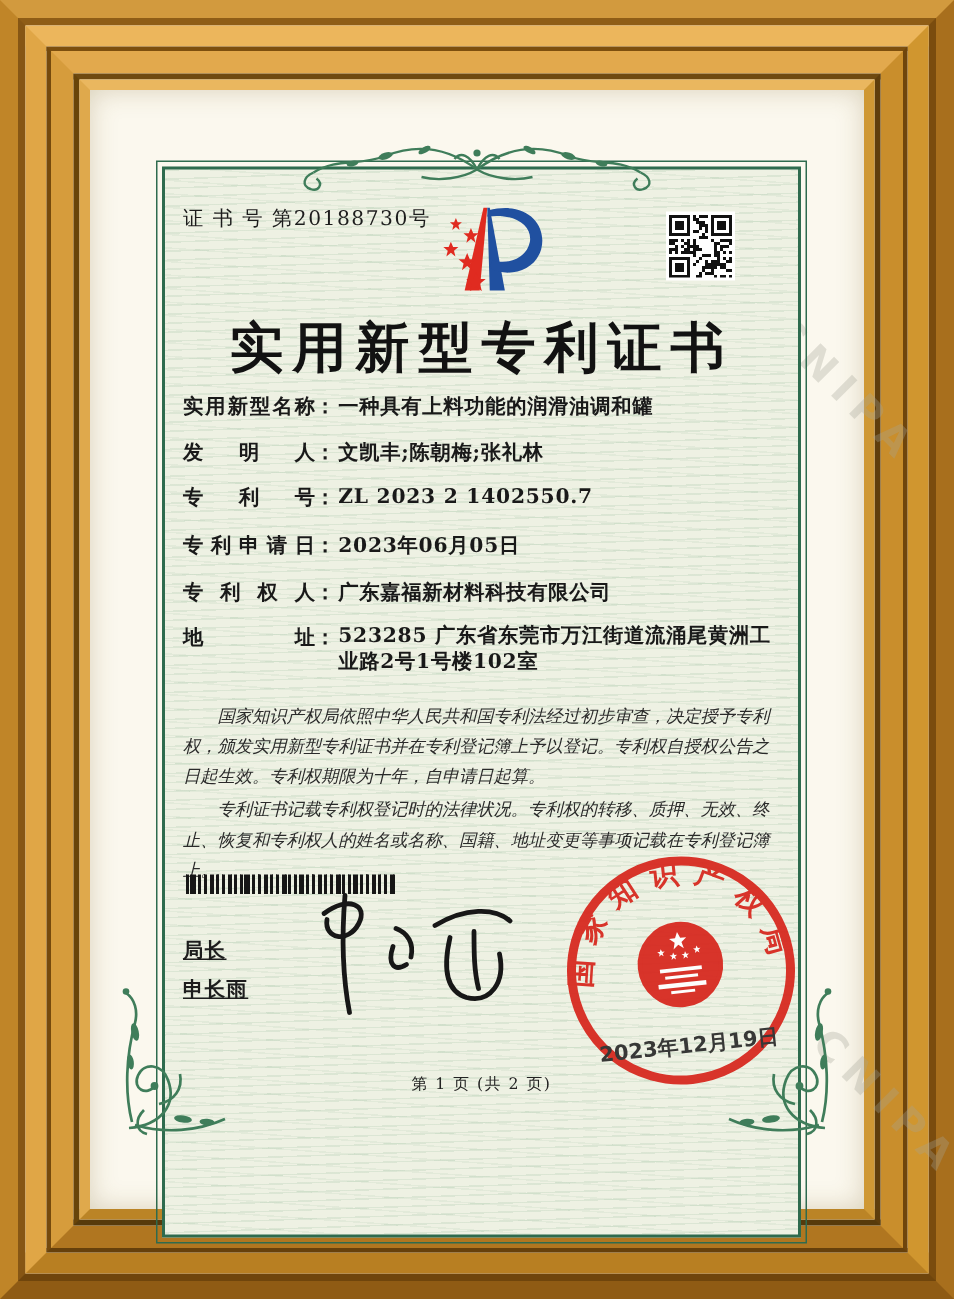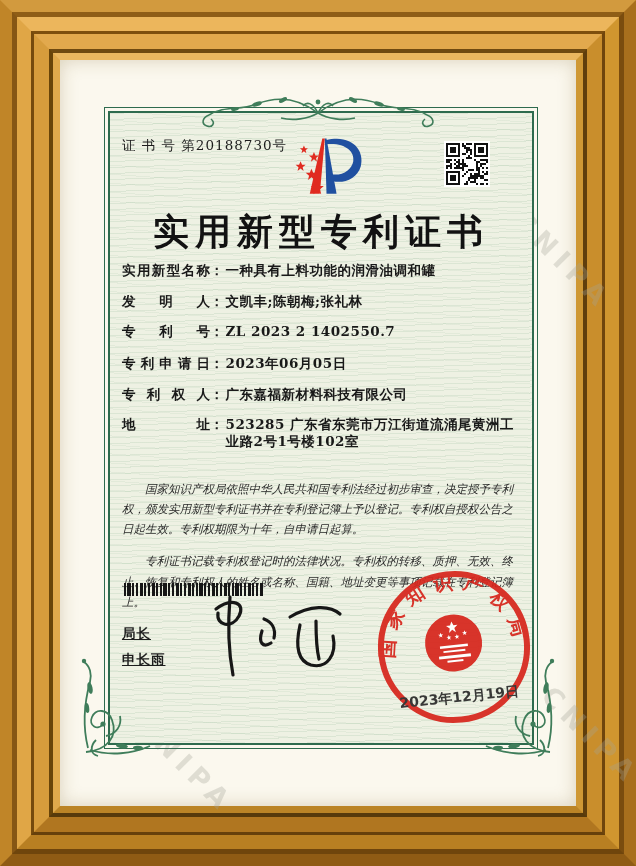--- a/index.html
+++ b/index.html
@@ -15,21 +15,21 @@
   .m5{border:15px solid;border-color:#e2a94d #c98e2c #b07620 #d69c3c;}
   .m6{border:4px solid;border-color:#6f4a10 #5f3e0c #573a0b #684409;}
   .m7{border:7px solid;border-color:#eab75f #cf9834 #bb8426 #dfa94c;}
   
   .paper{position:relative;width:100%;height:100%;background:#fbf8ee;
          box-shadow:inset 0 0 18px rgba(120,90,30,.25);}
   .watermark{position:absolute;font-family:"DejaVu Sans","Liberation Sans",sans-serif;
              font-weight:bold;font-size:27px;letter-spacing:7px;color:rgba(165,165,152,.32);
              transform:rotate(45deg);white-space:nowrap;pointer-events:none;}
   
-  .green-box{position:absolute;left:44px;top:47px;width:434px;height:642px;
+  .green-box{position:absolute;left:44px;top:47px;width:434px;height:722px;
              border:1.5px solid #2e6b4e;padding:3px;}
   .green-inner{position:relative;width:100%;height:100%;border:2.5px solid #2e6b4e;
                background:
                  repeating-linear-gradient(178deg, rgba(122,170,132,.16) 0 1px, transparent 1px 6px),
                  repeating-linear-gradient(184deg, rgba(122,170,132,.10) 0 1px, transparent 1px 9px),
                  #eef1e3;}
   
   .flourish-top{position:absolute;left:50%;top:33px;transform:translateX(-50%);z-index:3;}
   .flourish-corner{position:absolute;z-index:3;}
   .fc-left{left:16px;top:588px;}
@@ -42,21 +42,21 @@
          font-weight:bold;letter-spacing:6px;color:#121212;}
   .frow{position:absolute;left:12px;font-size:13.5px;font-weight:600;color:#191919;white-space:nowrap;}
   .flabel{display:inline-block;width:88px;text-align:justify;text-align-last:justify;vertical-align:top;}
   .flabel2{display:inline-block;width:66px;text-align:justify;text-align-last:justify;vertical-align:top;}
   .fcolon{display:inline-block;vertical-align:top;margin-right:2px;}
   .fvalue{display:inline-block;vertical-align:top;letter-spacing:.5px;}
   .fvalue.wrap{white-space:normal;width:300px;line-height:1.25;}
   .grant2{position:absolute;left:206px;top:0;}
   .paras{position:absolute;left:12px;top:354px;width:392px;font-size:11.5px;line-height:1.75;
          color:#2a2a2a;font-style:italic;}
-  .paras p{margin:12px 0 2px 0;text-indent:2em;}
+  .paras p{margin:0 0 2px 0;text-indent:2em;}
   .barcode{position:absolute;left:14px;top:470px;width:140px;height:13px;
            background:
              repeating-linear-gradient(90deg,#161616 0 2px,transparent 2px 4px),
              repeating-linear-gradient(90deg,#161616 0 1px,transparent 1px 6px),
              repeating-linear-gradient(90deg,transparent 0 3px,#161616 3px 4px,transparent 4px 9px);}
   .signer{position:absolute;left:12px;font-family:"DejaVu Sans","Liberation Sans",sans-serif;
           font-size:13.5px;font-weight:bold;color:#1d1d1d;letter-spacing:1px;}
   .signer-title{top:512px;text-decoration:underline;}
   .signer-name{top:538px;text-decoration:underline;}
   .signature{position:absolute;left:82px;top:476px;z-index:4;}
@@ -295,20 +295,21 @@
               <path transform="translate(92,67) scale(0.5)" d="M0,-5 L1.5,-1.5 L5,-1.5 L2,1 L3,4.8 L0,2.4 L-3,4.8 L-2,1 L-5,-1.5 L-1.5,-1.5 Z"></path>
               <rect x="66" y="78" width="28" height="2.5"></rect>
               <rect x="69" y="83" width="22" height="2"></rect>
               <rect x="64" y="88" width="32" height="3"></rect>
               <rect x="72" y="93" width="16" height="2"></rect>
             </g>
           </g>
           <text x="80" y="135" text-anchor="middle" font-size="14" font-weight="bold" fill="#2b2b2b" font-family="'DejaVu Sans','Liberation Sans',sans-serif">2023年12月19日</text>
         </svg>
 
+        <div class="pagenum">第 1 页 (共 2 页)</div>
       </div>
     </div>
 
     <svg class="flourish-top" width="250" height="40" viewBox="0 0 250 40">
       <g fill="none" stroke="#3f7d5a" stroke-width="1.6">
         <path d="M125,20 C105,5 84,3 64,11 C46,18 32,12 16,22"></path>
         <path d="M125,20 C145,5 166,3 186,11 C204,18 218,12 234,22"></path>
         <path d="M16,22 c-7,3 -8,9 -2,11 c5,2 9,-3 4,-7"></path>
         <path d="M234,22 c7,3 8,9 2,11 c-5,2 -9,-3 -4,-7"></path>
         <path d="M125,20 C120,10 114,8 110,13 M125,20 C130,10 136,8 140,13"></path>

